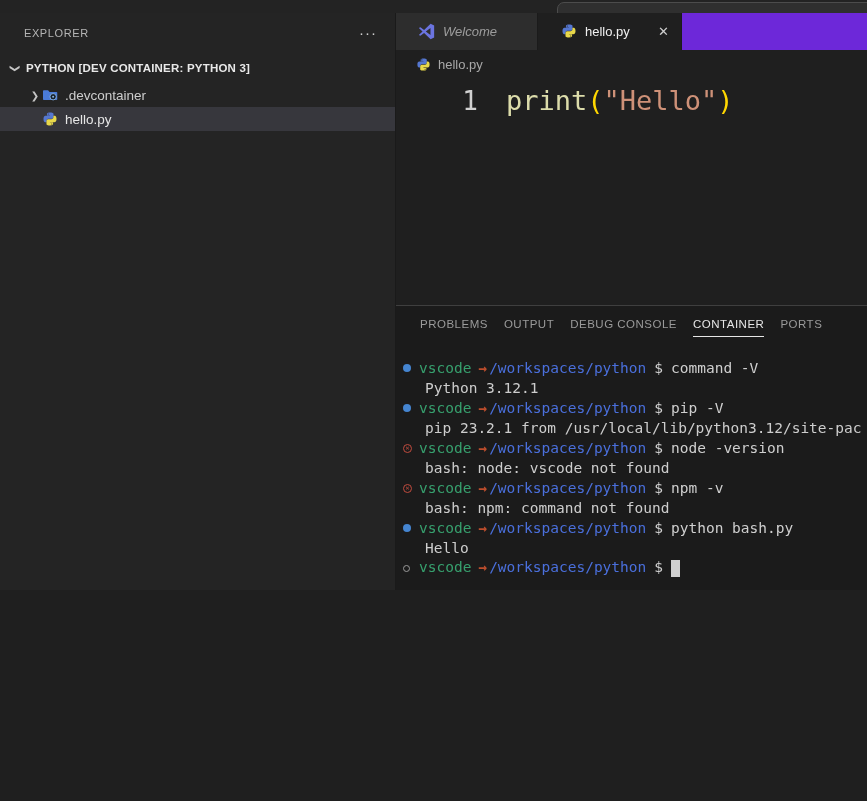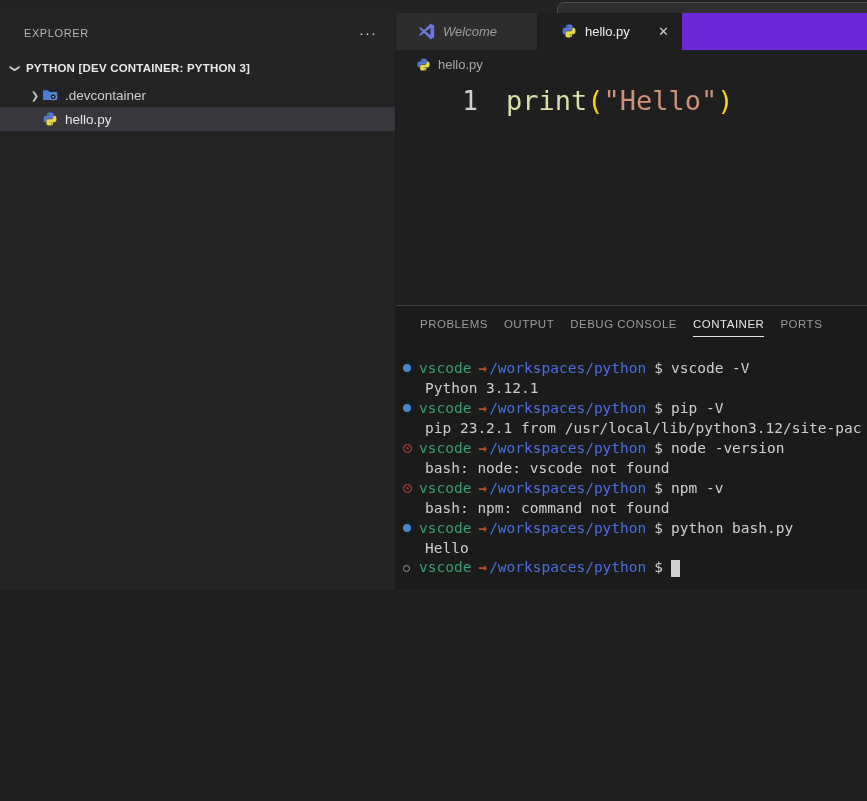--- a/index.html
+++ b/index.html
@@ -175,21 +175,21 @@
         <div class="panel-tabs" id="panel-tabs">
           <span class="panel-tab">PROBLEMS</span>
             <span class="panel-tab">OUTPUT</span>
             <span class="panel-tab">DEBUG CONSOLE</span>
             <span class="panel-tab active">CONTAINER</span>
             <span class="panel-tab">PORTS</span>
         </div>
         <div class="terminal" id="terminal">
             <div class="term-line">
     <span class="status s-success"><i></i></span>
-    <span class="prompt"><span class="t-user">vscode</span><span class="t-arrow">→</span><span class="t-path">/workspaces/python</span><span class="t-dollar">$</span><span class="t-cmd">vscode -V</span></span>
+    <span class="prompt"><span class="t-user">vscode</span><span class="t-arrow">→</span><span class="t-path">/workspaces/python</span><span class="t-dollar">$</span><span class="t-cmd">command -V</span></span>
     
   </div>
             <div class="term-line">
     <span class="status"></span>
     
     <span class="t-out">Python 3.12.1</span>
   </div>
             <div class="term-line">
     <span class="status s-success"><i></i></span>
     <span class="prompt"><span class="t-user">vscode</span><span class="t-arrow">→</span><span class="t-path">/workspaces/python</span><span class="t-dollar">$</span><span class="t-cmd">pip -V</span></span>

